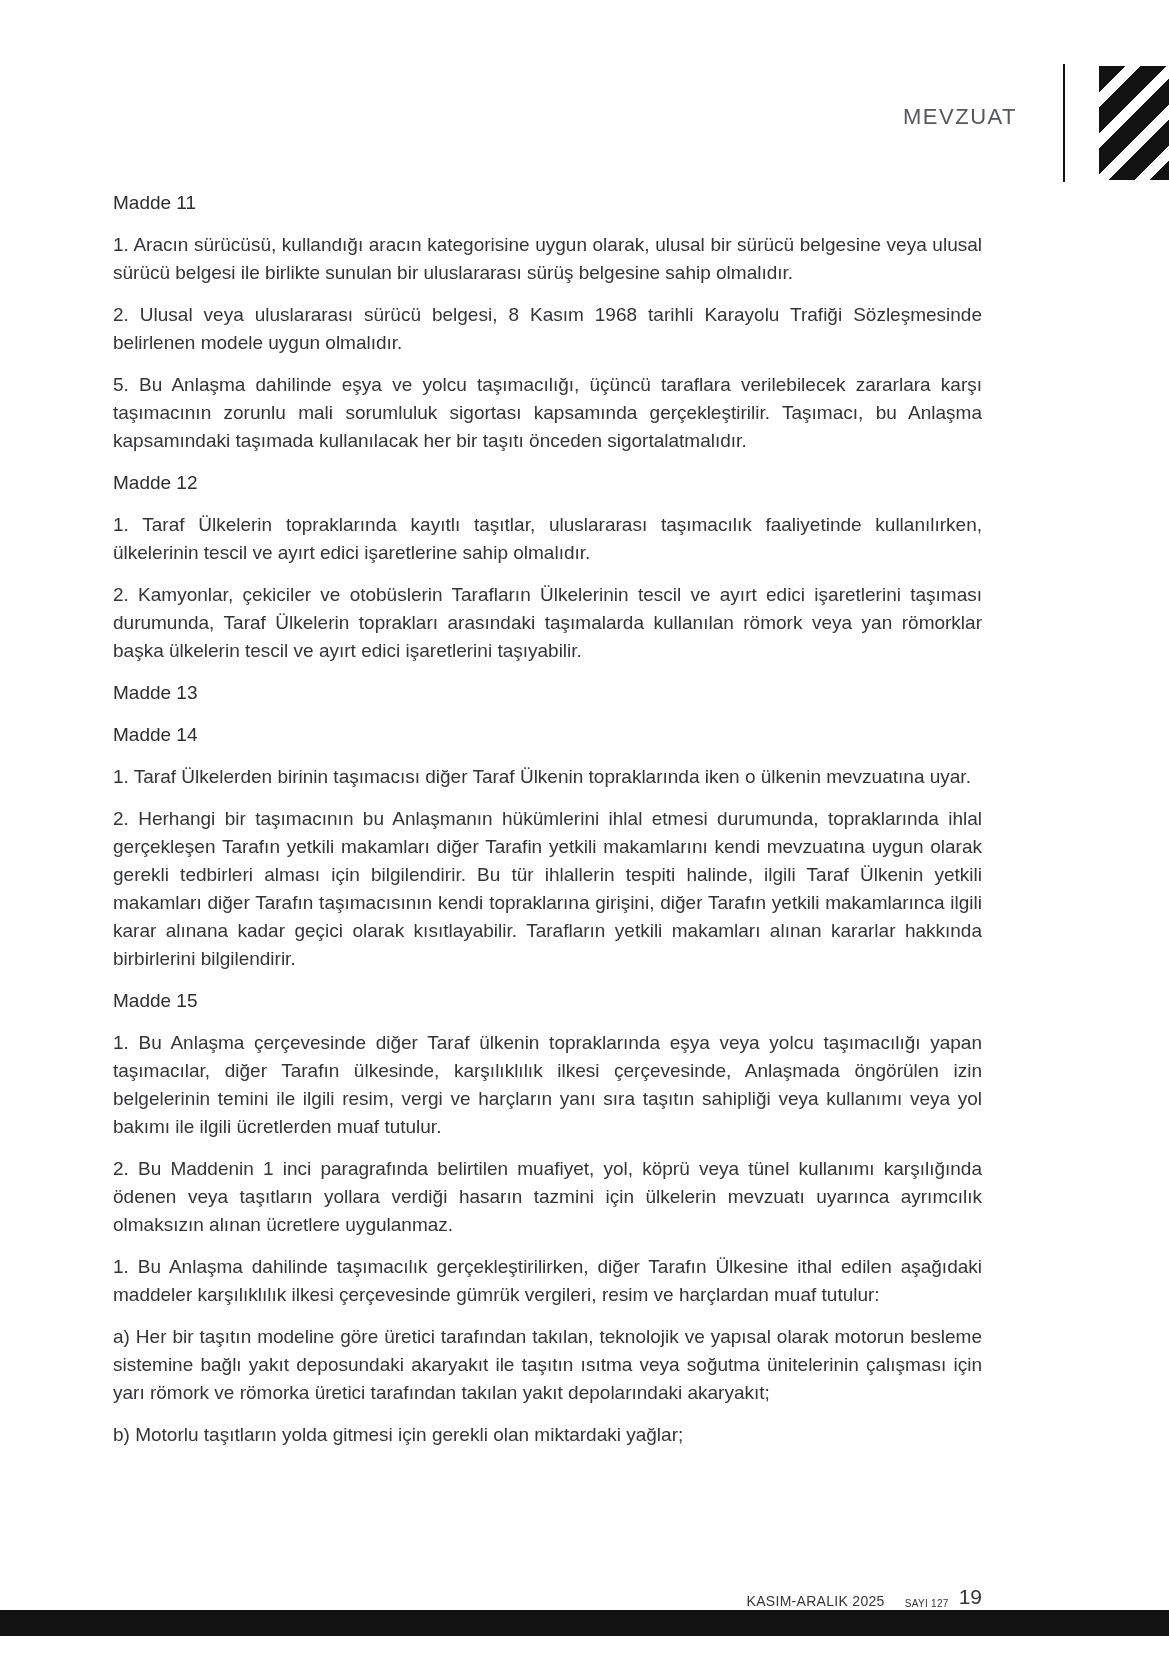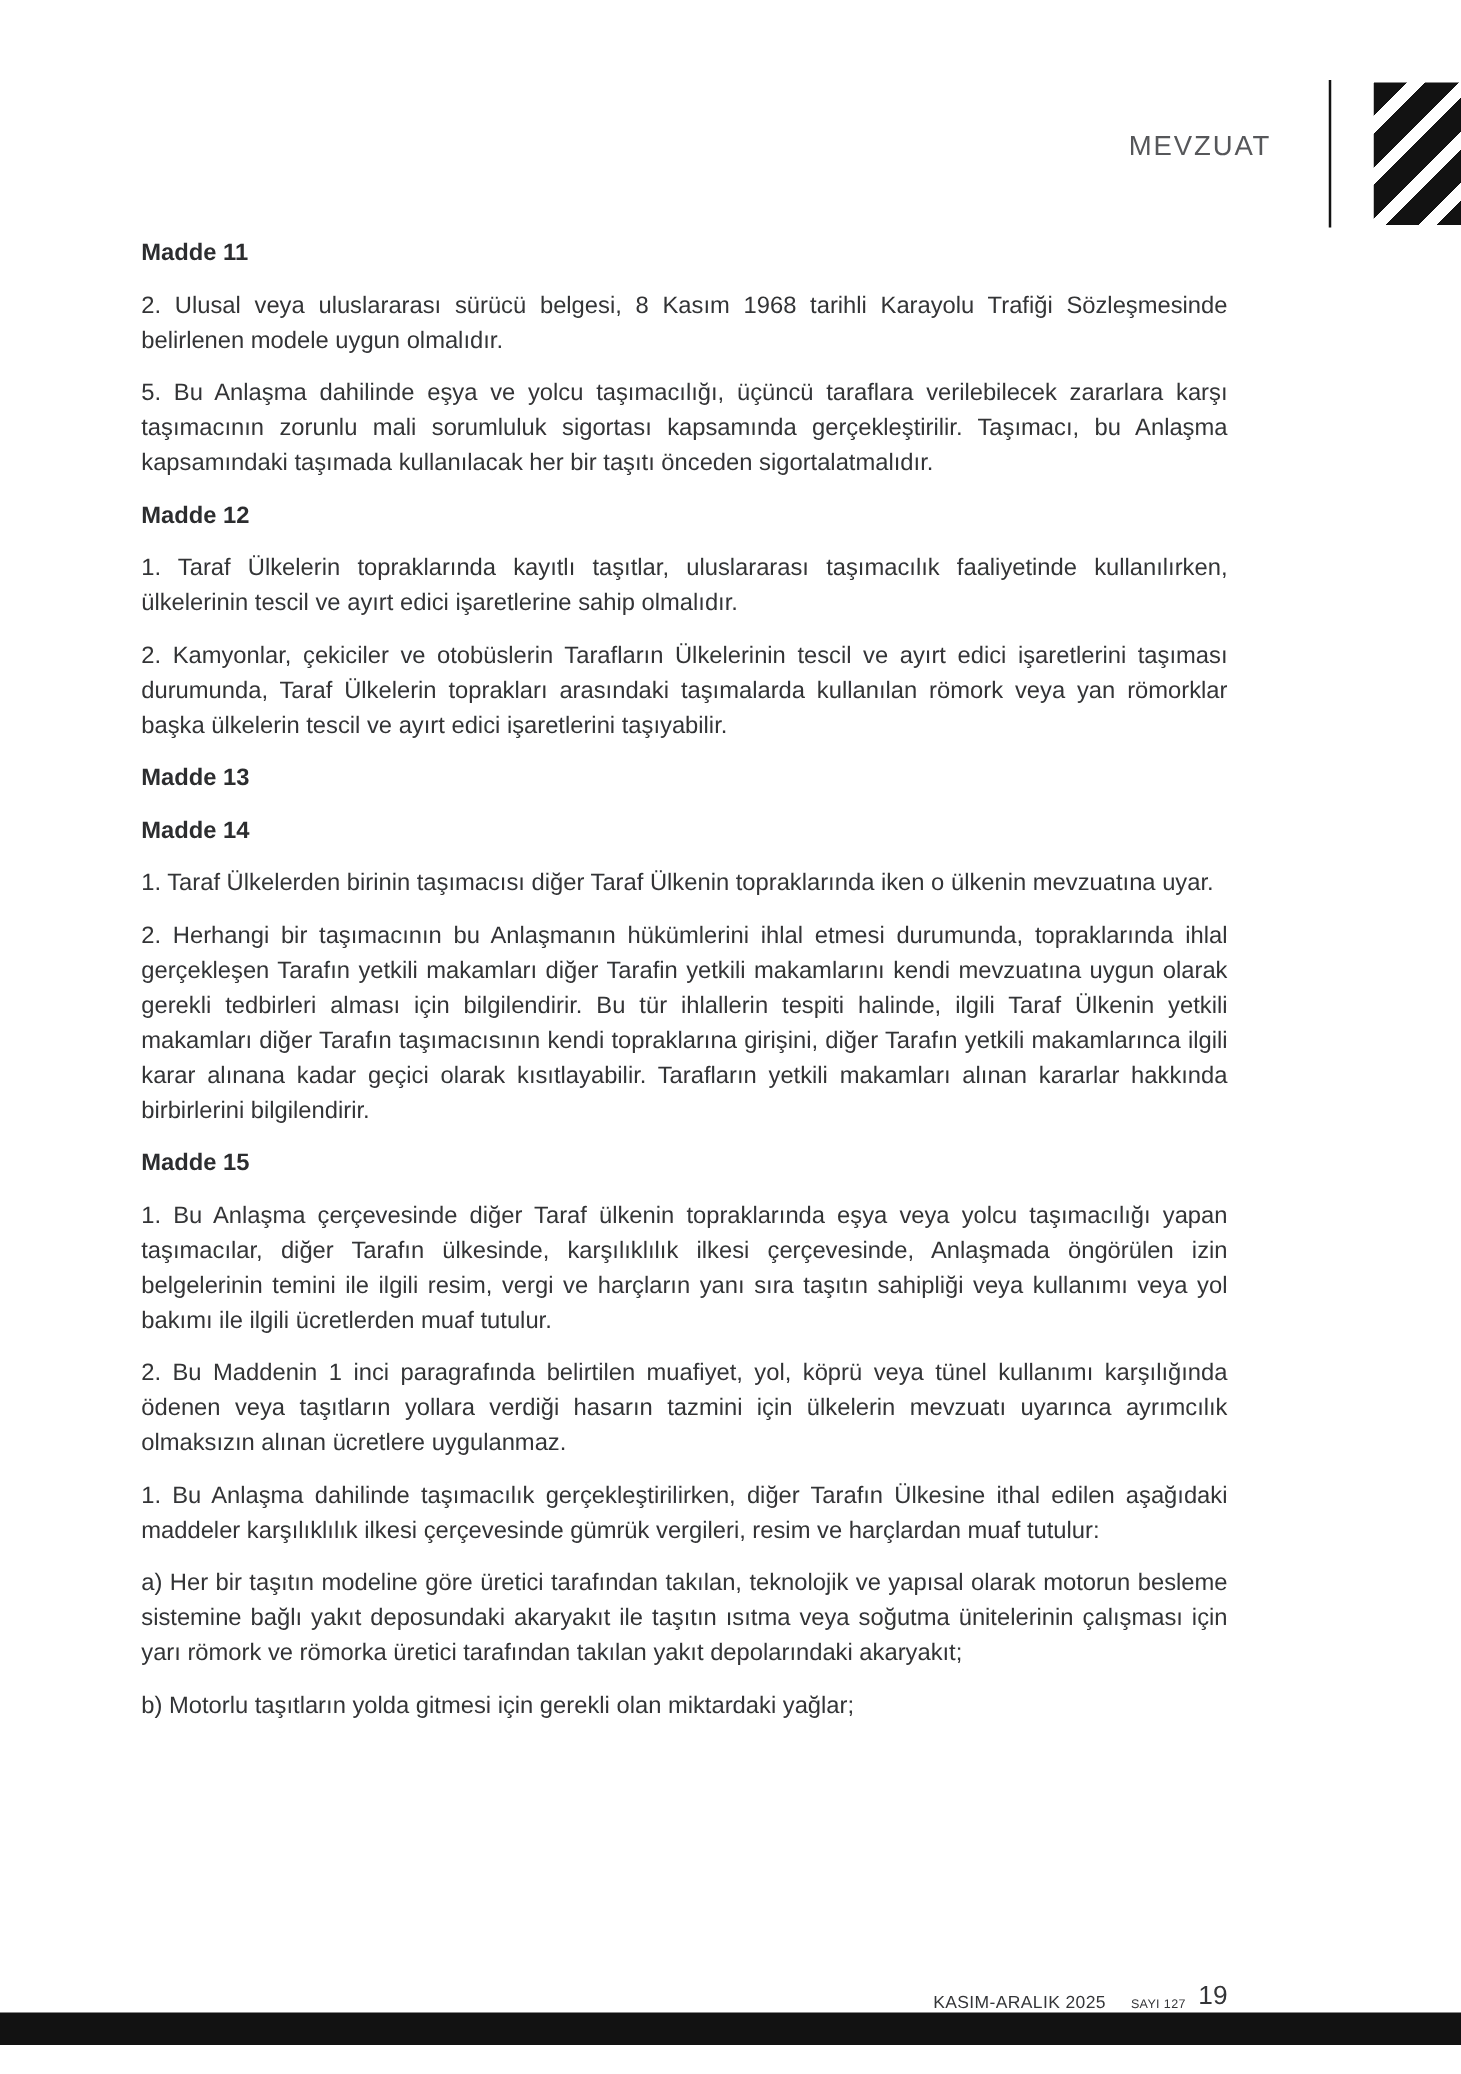--- a/index.html
+++ b/index.html
@@ -47,21 +47,21 @@
   .content {
     position: absolute;
     top: 0;
     left: 113px;
     width: 869px;
     padding-top: 180px;
     box-sizing: content-box;
   }
   .madde-heading {
     font-size: 19px;
-    font-weight: bold;
+    font-weight: normal;
     color: #2c2d2f;
     margin: 9px 0 14px 0;
     line-height: 28px;
   }
   .body-para {
     font-size: 19px;
     line-height: 28px;
     margin: 0 0 14px 0;
     text-align: justify;
     color: #333436;
@@ -94,20 +94,21 @@
 
 <div class="page">
 
   <div class="masthead-label">MEVZUAT</div>
   <div class="masthead-rule"></div>
   <div class="masthead-logo"></div>
 
   <div class="content">
     <div id="articles">
         <h2 class="madde-heading">Madde 11</h2>
+        <p class="body-para">1. Aracın sürücüsü, kullandığı aracın kategorisine uygun olarak, ulusal bir sürücü belgesine veya ulusal sürücü belgesi ile birlikte sunulan bir uluslararası sürüş belgesine sahip olmalıdır.</p>
         <p class="body-para">2. Ulusal veya uluslararası sürücü belgesi, 8 Kasım 1968 tarihli Karayolu Trafiği Sözleşmesinde belirlenen modele uygun olmalıdır.</p>
         <p class="body-para">5. Bu Anlaşma dahilinde eşya ve yolcu taşımacılığı, üçüncü taraflara verilebilecek zararlara karşı taşımacının zorunlu mali sorumluluk sigortası kapsamında gerçekleştirilir. Taşımacı, bu Anlaşma kapsamındaki taşımada kullanılacak her bir taşıtı önceden sigortalatmalıdır.</p>
         <h2 class="madde-heading">Madde 12</h2>
         <p class="body-para">1. Taraf Ülkelerin topraklarında kayıtlı taşıtlar, uluslararası taşımacılık faaliyetinde kullanılırken, ülkelerinin tescil ve ayırt edici işaretlerine sahip olmalıdır.</p>
         <p class="body-para">2. Kamyonlar, çekiciler ve otobüslerin Tarafların Ülkelerinin tescil ve ayırt edici işaretlerini taşıması durumunda, Taraf Ülkelerin toprakları arasındaki taşımalarda kullanılan römork veya yan römorklar başka ülkelerin tescil ve ayırt edici işaretlerini taşıyabilir.</p>
         <h2 class="madde-heading">Madde 13</h2>
         <h2 class="madde-heading">Madde 14</h2>
         <p class="body-para">1. Taraf Ülkelerden birinin taşımacısı diğer Taraf Ülkenin topraklarında iken o ülkenin mevzuatına uyar.</p>
         <p class="body-para">2. Herhangi bir taşımacının bu Anlaşmanın hükümlerini ihlal etmesi durumunda, topraklarında ihlal gerçekleşen Tarafın yetkili makamları diğer Tarafin yetkili makamlarını kendi mevzuatına uygun olarak gerekli tedbirleri alması için bilgilendirir. Bu tür ihlallerin tespiti halinde, ilgili Taraf Ülkenin yetkili makamları diğer Tarafın taşımacısının kendi topraklarına girişini, diğer Tarafın yetkili makamlarınca ilgili karar alınana kadar geçici olarak kısıtlayabilir. Tarafların yetkili makamları alınan kararlar hakkında birbirlerini bilgilendirir.</p>
         <h2 class="madde-heading">Madde 15</h2>

